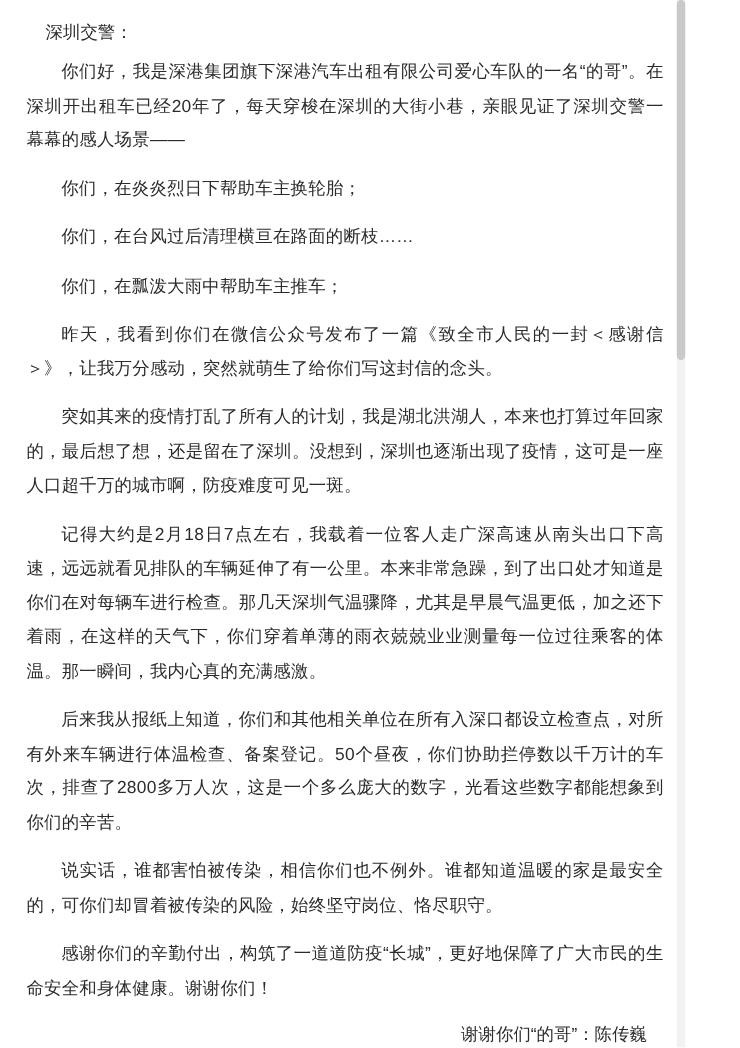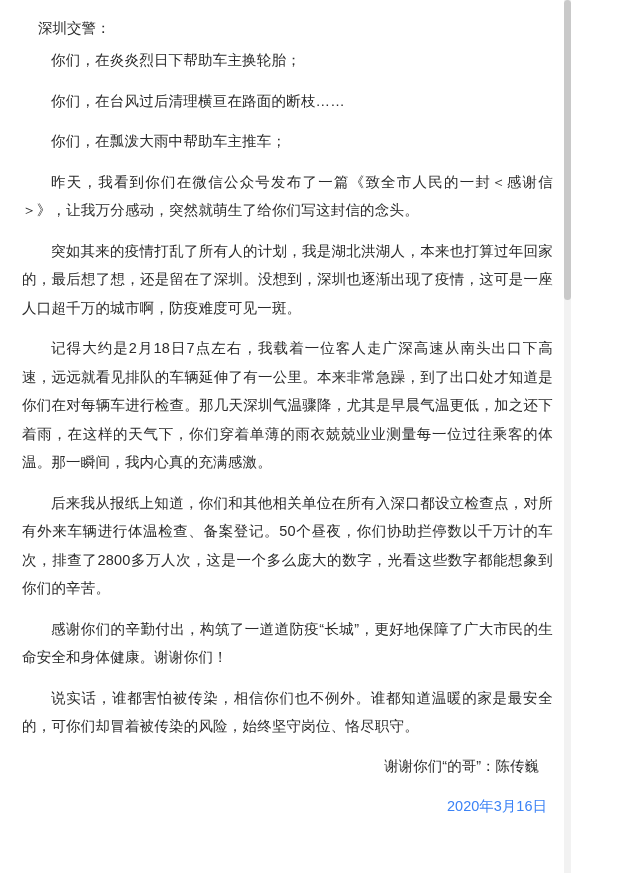--- a/index.html
+++ b/index.html
@@ -80,29 +80,30 @@
   }
 </style>
 </head>
 <body>
 
 <div class="page">
 
   <div class="salutation">深圳交警：</div>
 
   <div class="letter-body">
+    <p class="para">你们好，我是深港集团旗下深港汽车出租有限公司爱心车队的一名“的哥”。在深圳开出租车已经20年了，每天穿梭在深圳的大街小巷，亲眼见证了深圳交警一幕幕的感人场景——</p>
     <p class="para">你们，在炎炎烈日下帮助车主换轮胎；</p>
     <p class="para">你们，在台风过后清理横亘在路面的断枝……</p>
     <p class="para">你们，在瓢泼大雨中帮助车主推车；</p>
     <p class="para">昨天，我看到你们在微信公众号发布了一篇《致全市人民的一封＜感谢信＞》，让我万分感动，突然就萌生了给你们写这封信的念头。</p>
     <p class="para">突如其来的疫情打乱了所有人的计划，我是湖北洪湖人，本来也打算过年回家的，最后想了想，还是留在了深圳。没想到，深圳也逐渐出现了疫情，这可是一座人口超千万的城市啊，防疫难度可见一斑。</p>
     <p class="para">记得大约是2月18日7点左右，我载着一位客人走广深高速从南头出口下高速，远远就看见排队的车辆延伸了有一公里。本来非常急躁，到了出口处才知道是你们在对每辆车进行检查。那几天深圳气温骤降，尤其是早晨气温更低，加之还下着雨，在这样的天气下，你们穿着单薄的雨衣兢兢业业测量每一位过往乘客的体温。那一瞬间，我内心真的充满感激。</p>
     <p class="para">后来我从报纸上知道，你们和其他相关单位在所有入深口都设立检查点，对所有外来车辆进行体温检查、备案登记。50个昼夜，你们协助拦停数以千万计的车次，排查了2800多万人次，这是一个多么庞大的数字，光看这些数字都能想象到你们的辛苦。</p>
+    <p class="para">说实话，谁都害怕被传染，相信你们也不例外。谁都知道温暖的家是最安全的，可你们却冒着被传染的风险，始终坚守岗位、恪尽职守。</p>
     <p class="para">感谢你们的辛勤付出，构筑了一道道防疫“长城”，更好地保障了广大市民的生命安全和身体健康。谢谢你们！</p>
-    <p class="para">说实话，谁都害怕被传染，相信你们也不例外。谁都知道温暖的家是最安全的，可你们却冒着被传染的风险，始终坚守岗位、恪尽职守。</p>
   </div>
 
   <div class="signature-line">谢谢你们“的哥”：陈传巍</div>
   <div class="date-line">2020年3月16日</div>
 
   <div class="scroll-track">
     <div class="scroll-thumb"></div>
   </div>
 </div>
 

